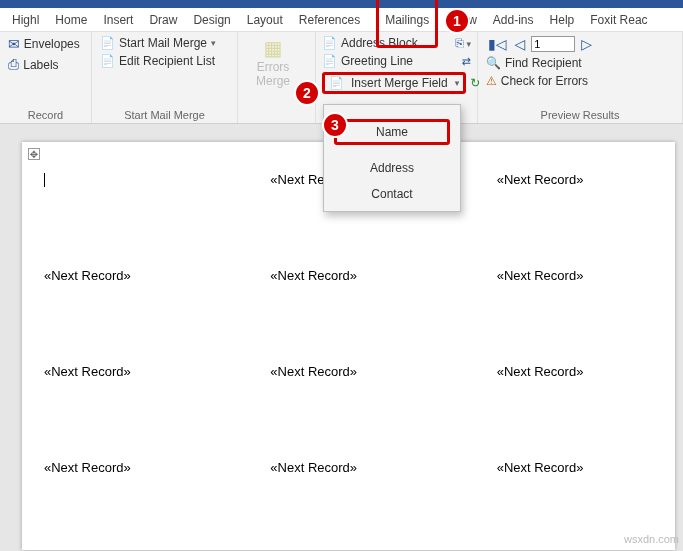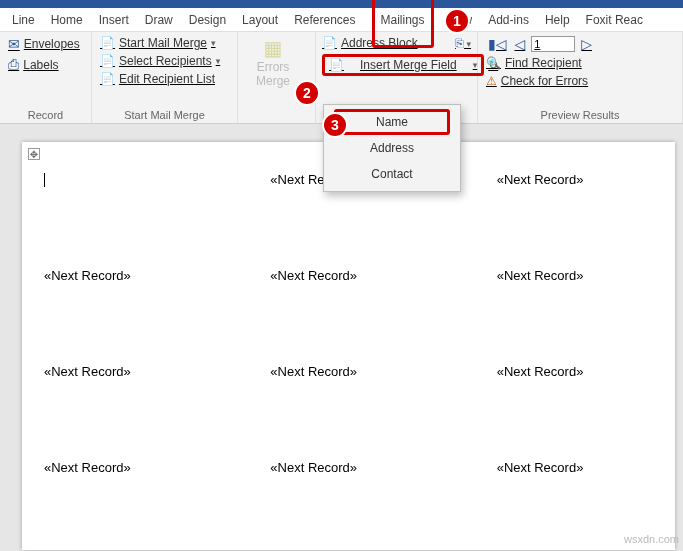--- a/index.html
+++ b/index.html
@@ -49,21 +49,20 @@
     display: flex;
     flex-direction: column;
     justify-content: space-between;
     border-right: 1px solid #e0e0e0;
     padding: 4px 8px 2px 8px;
   }
   .group-items {
     display: flex;
     flex-direction: column;
     gap: 4px;
-    text-decoration: underline;
   }
   .group-row {
     display: flex;
     align-items: center;
     gap: 4px;
     white-space: nowrap;
     color: #333;
   }
   .group-label {
     text-align: center;
@@ -85,21 +84,21 @@
   .icon-env::before { content: "✉"; color:#2b579a; font-size:14px; }
   .icon-label::before { content: "⎙"; color:#2b579a; font-size:14px; }
   .icon-doc::before { content: "📄"; font-size:12px; }
   .icon-dd::after { content: " ▾"; color:#666; font-size:9px; }
   .merge-box {
     border: 3px solid #d40000;
     border-radius: 3px;
     padding: 1px 4px;
     display: flex;
     align-items: center;
-    gap: 16px;
+    gap: 7px;
   }
   .pill {
     position: absolute;
     width: 26px; height: 26px;
     border-radius: 50%;
     background: #d40000;
     color: #fff;
     font-weight: bold;
     font-size: 14px;
     display: flex;
@@ -170,37 +169,37 @@
     padding: 4px 0;
   }
   .menu-item {
     padding: 6px 14px;
     color:#333;
     text-align:center;
   }
   .menu-item.boxed {
     border: 3px solid #d40000;
     border-radius: 3px;
-    margin: 0 10px;
+    margin: 10px 10px;
     padding: 3px 0;
   }
   .watermark {
     position:absolute;
     right:4px; bottom:6px;
     font-size:11px;
     color:#bbb;
   }
 </style>
 </head>
 <body>
 
 <div class="titlebar"></div>
 
 <div class="tabs">
-  <div class="tab">Line</div>
+  <div class="tab">Highl</div>
   <div class="tab">Home</div>
   <div class="tab">Insert</div>
   <div class="tab">Draw</div>
   <div class="tab">Design</div>
   <div class="tab">Layout</div>
   <div class="tab">References</div>
   <div class="tab active">
     <span class="mailings-box">Mailings</span>
   </div>
   <div class="tab" style="padding-left:22px">w</div>
@@ -226,24 +225,20 @@
     </div>
     <div class="group-label">Record</div>
   </div>
 
   <div class="group" style="width:146px">
     <div class="group-items">
       <div class="group-row icon-dd">
         <span class="icon-doc"></span>
         <span>Start Mail Merge</span>
       </div>
-      <div class="group-row icon-dd">
-        <span class="icon-doc"></span>
-        <span>Select Recipients</span>
-      </div>
       <div class="group-row">
         <span class="icon-doc"></span>
         <span>Edit Recipient List</span>
       </div>
     </div>
     <div class="group-label">Start Mail Merge</div>
   </div>
 
   <div class="group" style="width:78px">
     <div class="big">
@@ -254,20 +249,26 @@
     <div class="group-label"></div>
   </div>
 
   <div class="group" style="width:162px;padding:4px 6px 2px 6px">
     <div class="group-items">
       <div class="group-row">
         <span class="icon-doc"></span>
         <span>Address Block</span>
         <span style="flex:1"></span>
         <span class="icon-dd" style="color:#2b579a;font-size:11px">⎘</span>
+      </div>
+      <div class="group-row">
+        <span class="icon-doc"></span>
+        <span>Greeting Line</span>
+        <span style="flex:1"></span>
+        <span style="color:#2b579a;font-size:11px">⇄</span>
       </div>
       <div class="group-row">
         <span class="merge-box">
           <span class="icon-doc"></span>
           <span>Insert Merge Field</span>
           <span style="font-size:9px;color:#666">▾</span>
         </span>
         <span style="color:#2a8a2a;font-size:12px">↻</span>
       </div>
     </div>

